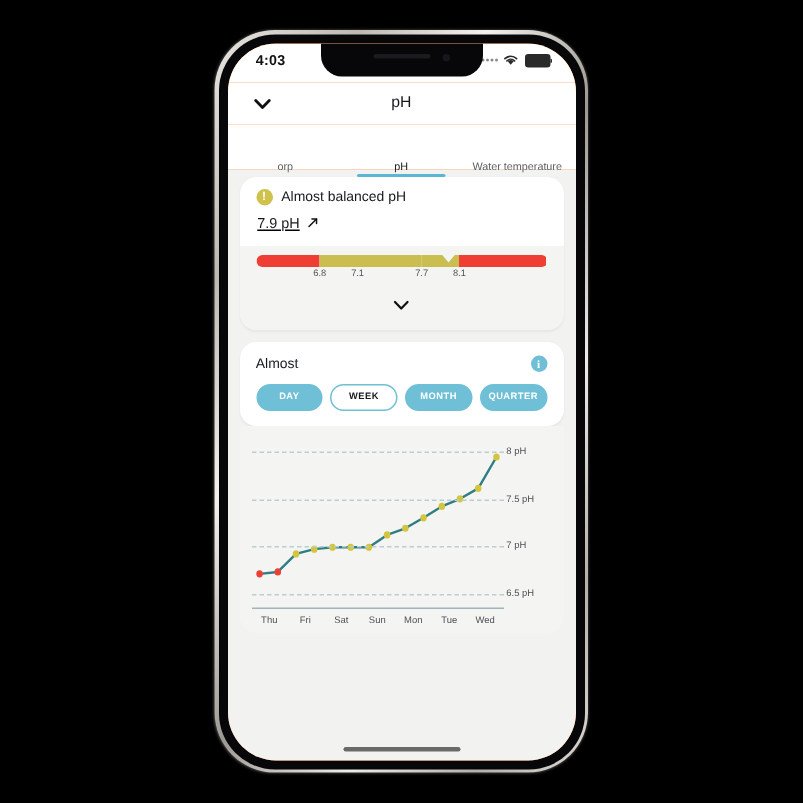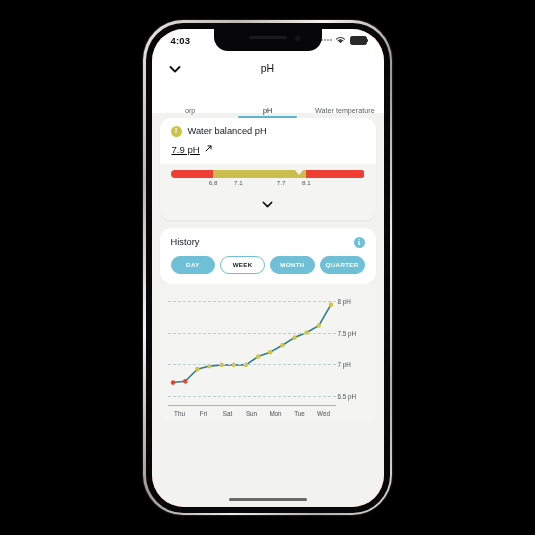--- a/index.html
+++ b/index.html
@@ -450,21 +450,21 @@
         </div>
 
         <div id="body-scroll">
 
           <div id="status-card">
             <div id="status-card-top">
               <div id="alert-row">
                 <span id="alert-badge">
                   <span>!</span>
                 </span>
-                <span id="alert-text">Water balanced pH</span>
+                <span id="alert-text">Almost balanced pH</span>
               </div>
               <div id="value-row">
                 <span id="value-text">7.9 pH</span>
                 <svg id="value-arrow" viewBox="0 0 10 10">
                   <path d="M2.2 7.8 L7.8 2.2" stroke="#111" stroke-width="1.1" stroke-linecap="round"></path>
                   <path d="M4.4 2.2 L7.8 2.2 L7.8 5.6" stroke="#111" stroke-width="1.1" fill="none" stroke-linecap="round" stroke-linejoin="round"></path>
                 </svg>
               </div>
             </div>
 
@@ -487,21 +487,21 @@
 
             <div id="gauge-expand">
               <svg viewBox="0 0 14 9">
                 <path d="M2.5 2.2 L7 6.8 L11.5 2.2" stroke="#111" stroke-width="1.6" fill="none" stroke-linecap="round" stroke-linejoin="round"></path>
               </svg>
             </div>
           </div>
 
           <div id="history-card">
             <div id="history-head">
-              <span id="history-title">History</span>
+              <span id="history-title">Almost</span>
               <span id="info-icon">i</span>
             </div>
             <div id="range-pills">
               <div class="pill">DAY</div>
               <div class="pill selected">WEEK</div>
               <div class="pill">MONTH</div>
               <div class="pill">QUARTER</div>
             </div>
           </div>
 

